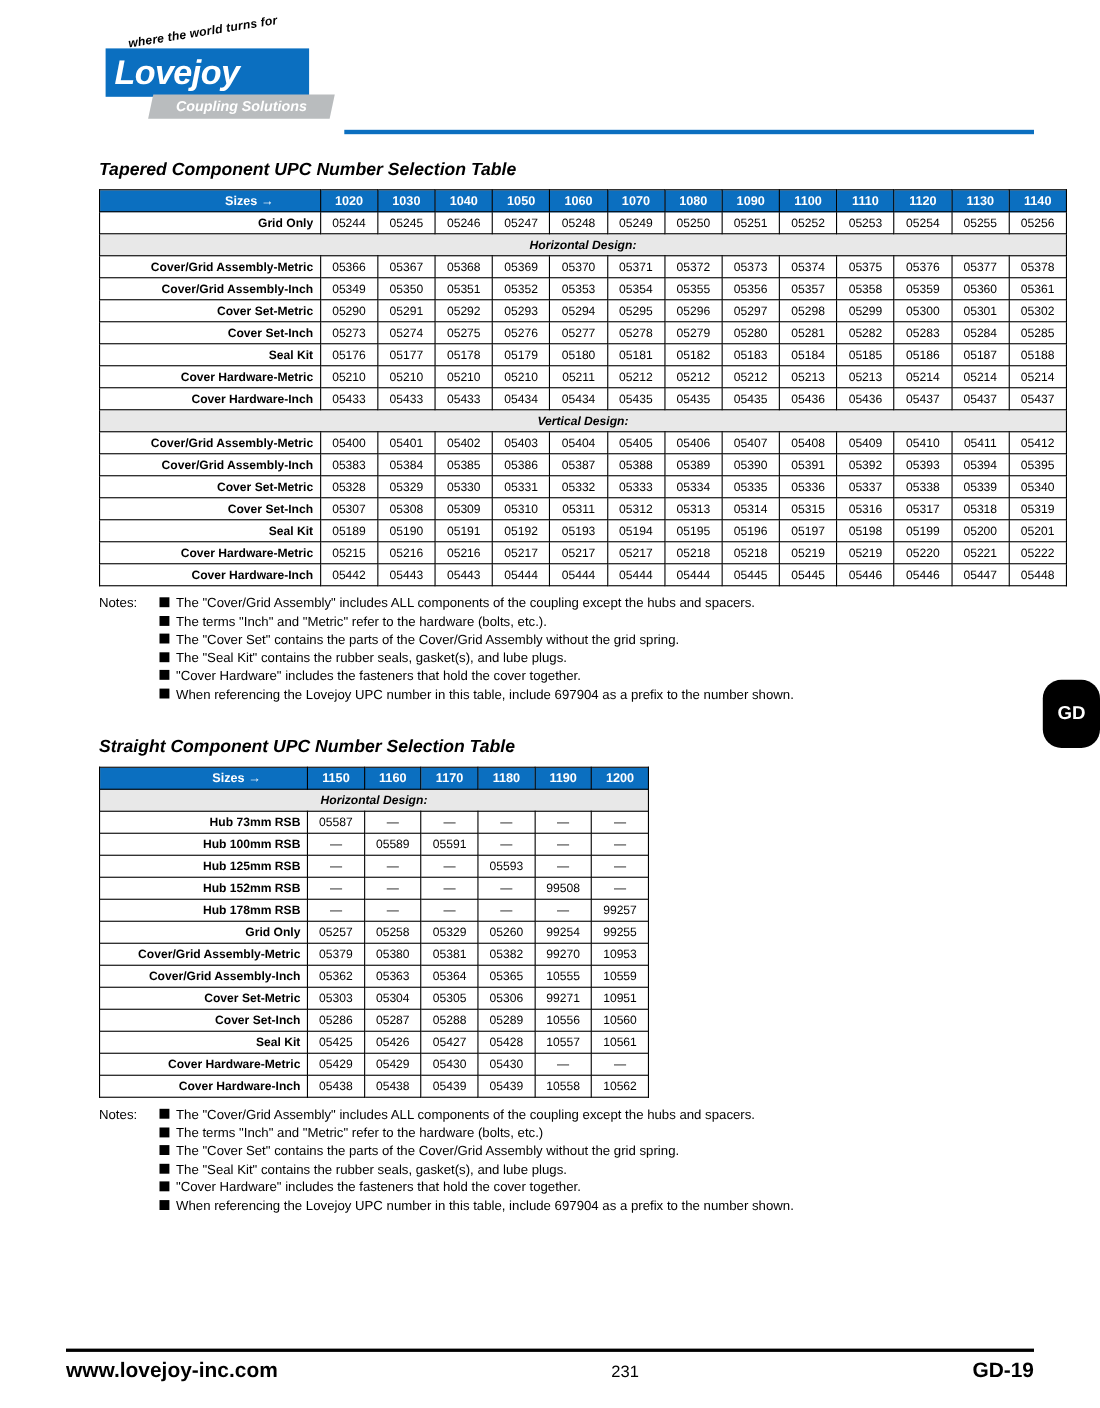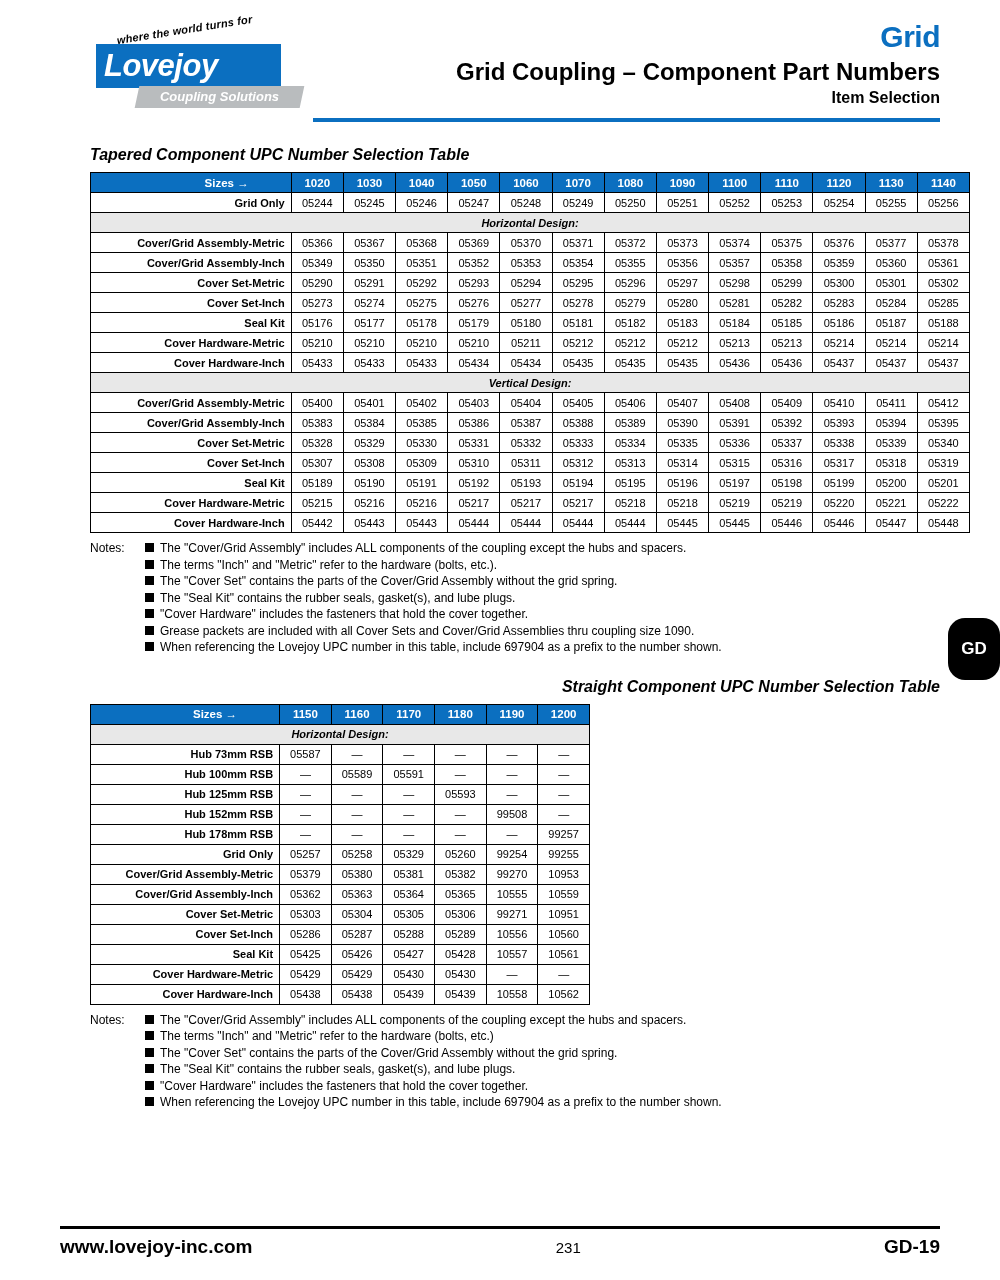--- a/index.html
+++ b/index.html
@@ -122,25 +122,20 @@
     <div class="logo-wrap">
       <div class="logo-tag">where the world turns for</div>
       <div class="logo-blue">
         <span>Lovejoy</span>
       </div>
       <div class="logo-grey">
         <em>Coupling Solutions</em>
       </div>
     </div>
 
-    <div class="hdr-right">
-      <div class="hdr-grid">Grid</div>
-      <div class="hdr-title">Grid Coupling – Component Part Numbers</div>
-      <div class="hdr-sub">Item Selection</div>
-    </div>
     <div class="hdr-rule"></div>
   </div>
 
   <div class="sec-title">Tapered Component UPC Number Selection Table</div>
   <table class="tbl t1">
     <thead>
       <tr id="t1head">
           <th class="sizes">Sizes  →</th>
           <th>1020</th>
           <th>1030</th>
@@ -408,26 +403,25 @@
   </table>
 
   <div class="notes">
     <div class="lbl">Notes:</div>
     <ul id="n1">
         <li><span class="bul"></span><span>The "Cover/Grid Assembly" includes ALL components of the coupling except the hubs and spacers.</span></li>
         <li><span class="bul"></span><span>The terms "Inch" and "Metric" refer to the hardware (bolts, etc.).</span></li>
         <li><span class="bul"></span><span>The "Cover Set" contains the parts of the Cover/Grid Assembly without the grid spring.</span></li>
         <li><span class="bul"></span><span>The "Seal Kit" contains the rubber seals, gasket(s), and lube plugs.</span></li>
         <li><span class="bul"></span><span>"Cover Hardware" includes the fasteners that hold the cover together.</span></li>
-        <li><span class="bul"></span><span>Grease packets are included with all Cover Sets and Cover/Grid Assemblies thru coupling size 1090.</span></li>
         <li><span class="bul"></span><span>When referencing the Lovejoy UPC number in this table, include 697904 as a prefix to the number shown.</span></li>
       </ul>
   </div>
 
-  <div class="sec-title" style="margin-top:22px;text-align:right;">Straight Component UPC Number Selection Table</div>
+  <div class="sec-title" style="margin-top:32px;">Straight Component UPC Number Selection Table</div>
   <table class="tbl t2">
     <thead>
       <tr id="t2head">
           <th class="sizes">Sizes  →</th>
           <th>1150</th>
           <th>1160</th>
           <th>1170</th>
           <th>1180</th>
           <th>1190</th>
           <th>1200</th>

